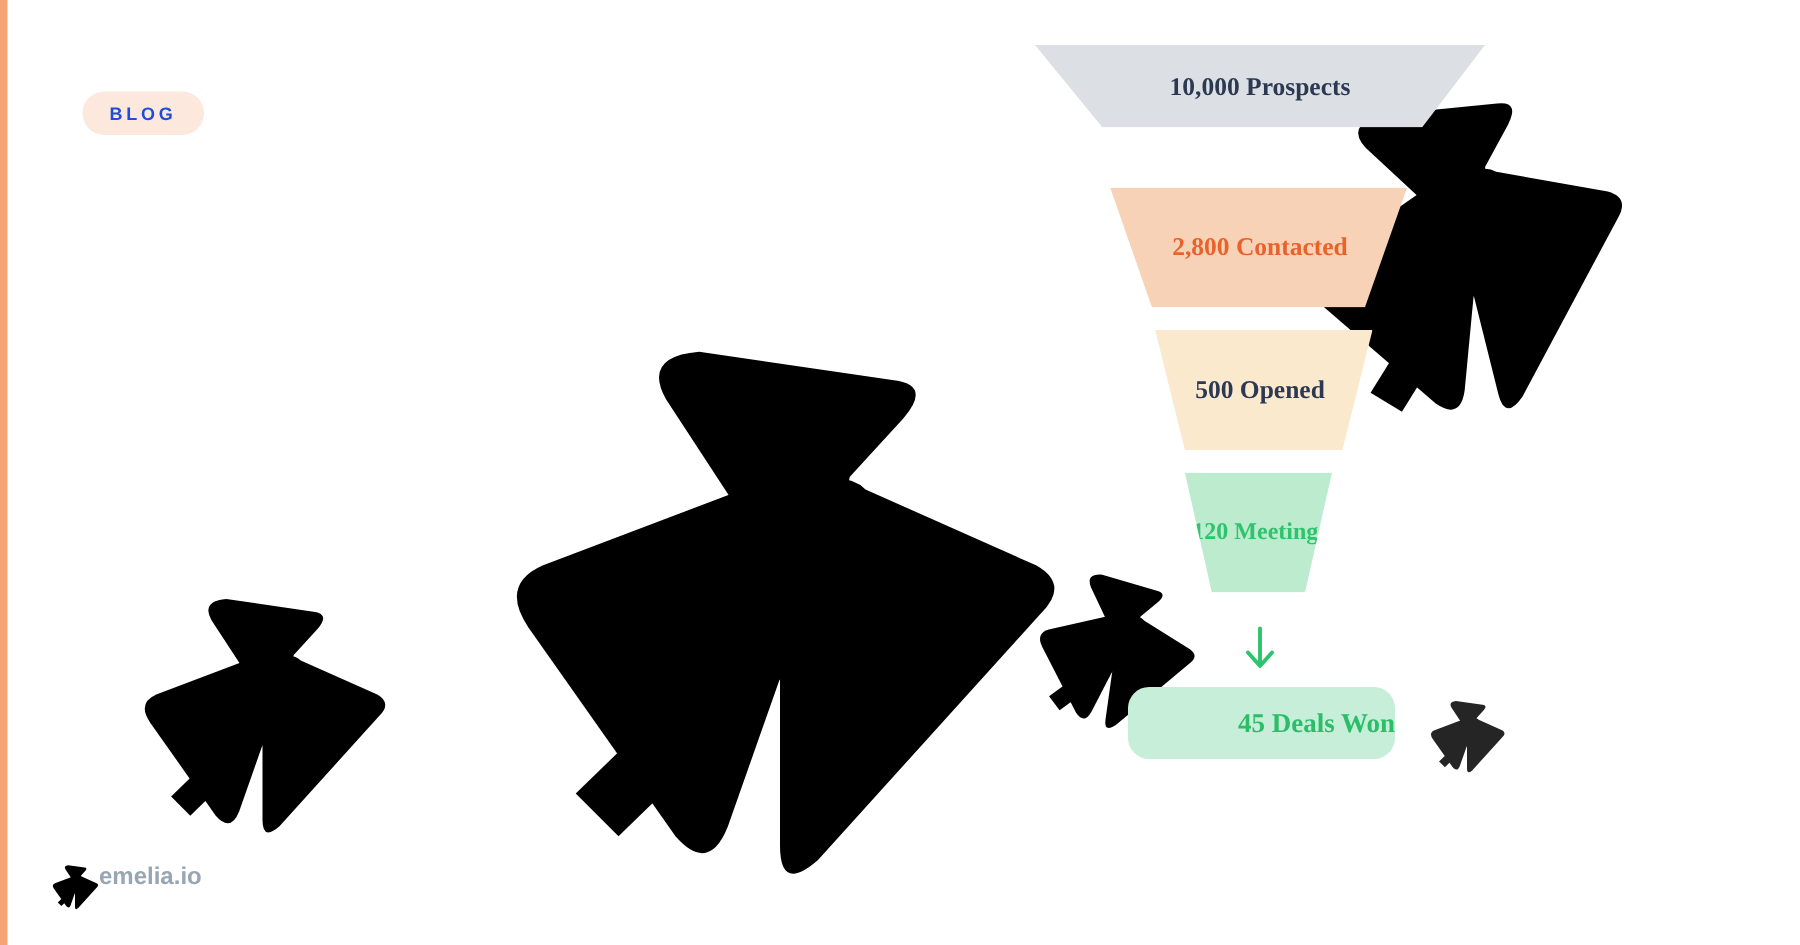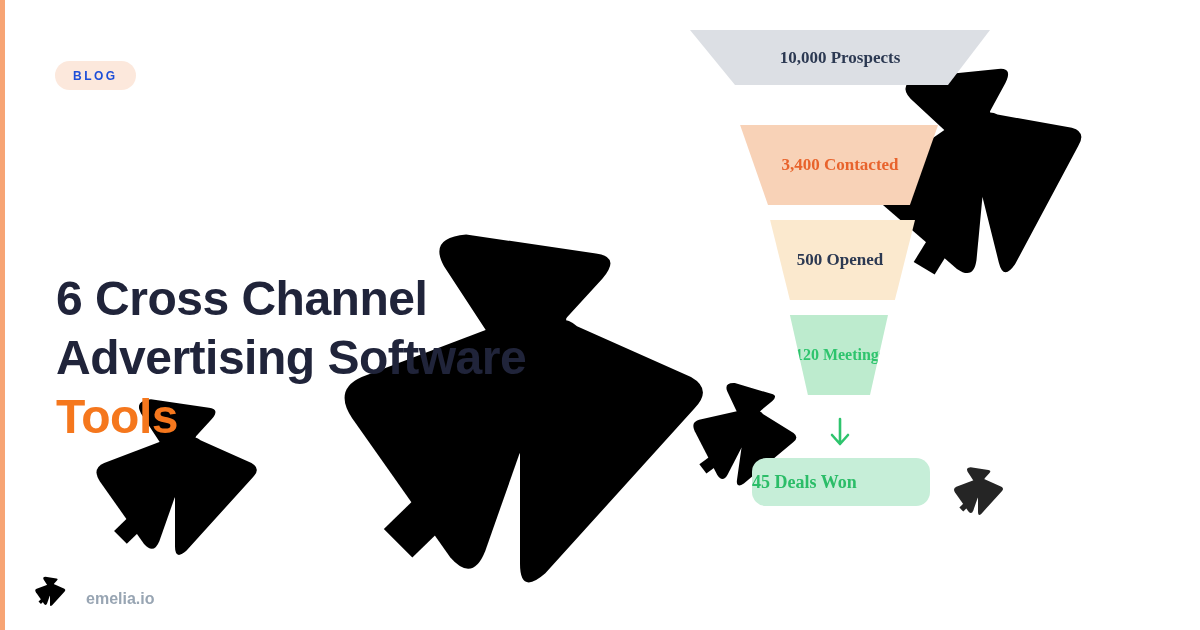--- a/index.html
+++ b/index.html
@@ -32,26 +32,26 @@
     display:flex;align-items:center;justify-content:center;
     font-family:"Liberation Serif",serif;font-weight:bold;font-size:17px;
   }
   .st1{top:0;height:55px;clip-path:polygon(0% 0%,100% 0%,86% 100%,15% 100%);}
   .st2{top:95px;height:80px;clip-path:polygon(16.7% 0%,82.7% 0%,73.3% 100%,26% 100%);}
   .st3{top:190px;height:80px;clip-path:polygon(26.7% 0%,75% 0%,68.3% 100%,33.3% 100%);}
   .st4{top:285px;height:80px;clip-path:polygon(33.3% 0%,66% 0%,60% 100%,39.3% 100%);font-size:16px;}
   .arrow{position:absolute;left:138px;top:386px;}
   .result-pill{
     position:absolute;left:62px;top:428px;width:178px;height:48px;border-radius:14px;
-    display:flex;align-items:center;justify-content:flex-start;
+    display:flex;align-items:center;justify-content:flex-end;
     font-family:"Liberation Serif",serif;font-weight:bold;font-size:18px;
   }
   .mini-logo{position:absolute;left:262px;top:436px;opacity:0.85;}
 
-  .footer{position:absolute;left:34px;top:576px;display:flex;align-items:flex-end;gap:20px;z-index:2;}
+  .footer{position:absolute;left:34px;top:576px;display:flex;align-items:flex-start;gap:0;z-index:2;}
   .footer .brand{font-size:16px;font-weight:bold;color:#98a5b3;}
 </style>
 </head>
 <body>
 
 <svg width="0" height="0" style="position:absolute">
   <defs>
     <symbol id="plane" viewBox="0 0 120 120" overflow="visible">
       <path class="f1" d="M43 3 L84 9 Q92 10 86 17 L64 41 Q58 47 53 39 L36 13 Q31 4 43 3 Z"></path>
       <path class="f2" d="M10 48 L68 26 Q77 23 74 32 L49 103 Q45 113 38 105 L7 61 Q1 52 10 48 Z"></path>
@@ -74,32 +74,27 @@
   </svg>
   <svg class="wm" style="left:862px;top:60px;width:230px;height:230px;transform:rotate(-14deg);--c1:#fcf2ea;--c2:#f5f7f8;--c3:#fbf0e6">
     <use href="#plane" width="230" height="230"></use>
   </svg>
   <svg class="wm" style="left:688px;top:382px;width:110px;height:110px;transform:rotate(8deg);--c1:#fdeede;--c2:#f1f3f5;--c3:#fdf0e4">
     <use href="#plane" width="110" height="110"></use>
   </svg>
 
   <div class="blog-badge" style="background-color: rgb(252, 232, 220); color: #1d4ed8;">BLOG</div>
 
-  <h1 class="headline" style="color: rgb(32, 36, 58);">
-    <span style="display:block">6 Cross Channel</span>
-    <span style="display:block">Advertising Software</span>
-    <span class="accent" style="color: rgb(245, 119, 29);">Tools</span>
-  </h1>
 
   <div class="funnel">
     <div class="stage st1" style="background-color: rgb(220, 223, 228); color: rgb(44, 57, 82);">
       <span>10,000 Prospects</span>
     </div>
     <div class="stage st2" style="background-color: rgb(248, 210, 183); color: rgb(232, 99, 44);">
-      <span>3,400 Contacted</span>
+      <span>2,800 Contacted</span>
     </div>
     <div class="stage st3" style="background-color: rgb(251, 233, 206); color: rgb(44, 57, 82);">
       <span>500 Opened</span>
     </div>
     <div class="stage st4" style="background-color: rgb(189, 235, 206); color: rgb(46, 196, 109);">
       <span>120 Meetings</span>
     </div>
 
     <svg class="arrow" width="24" height="34">
       <path d="M12 3 V27 M4 19 L12 28 L20 19" fill="none" stroke="#2ec46d" stroke-width="2.6" stroke-linecap="round" stroke-linejoin="round"></path>

